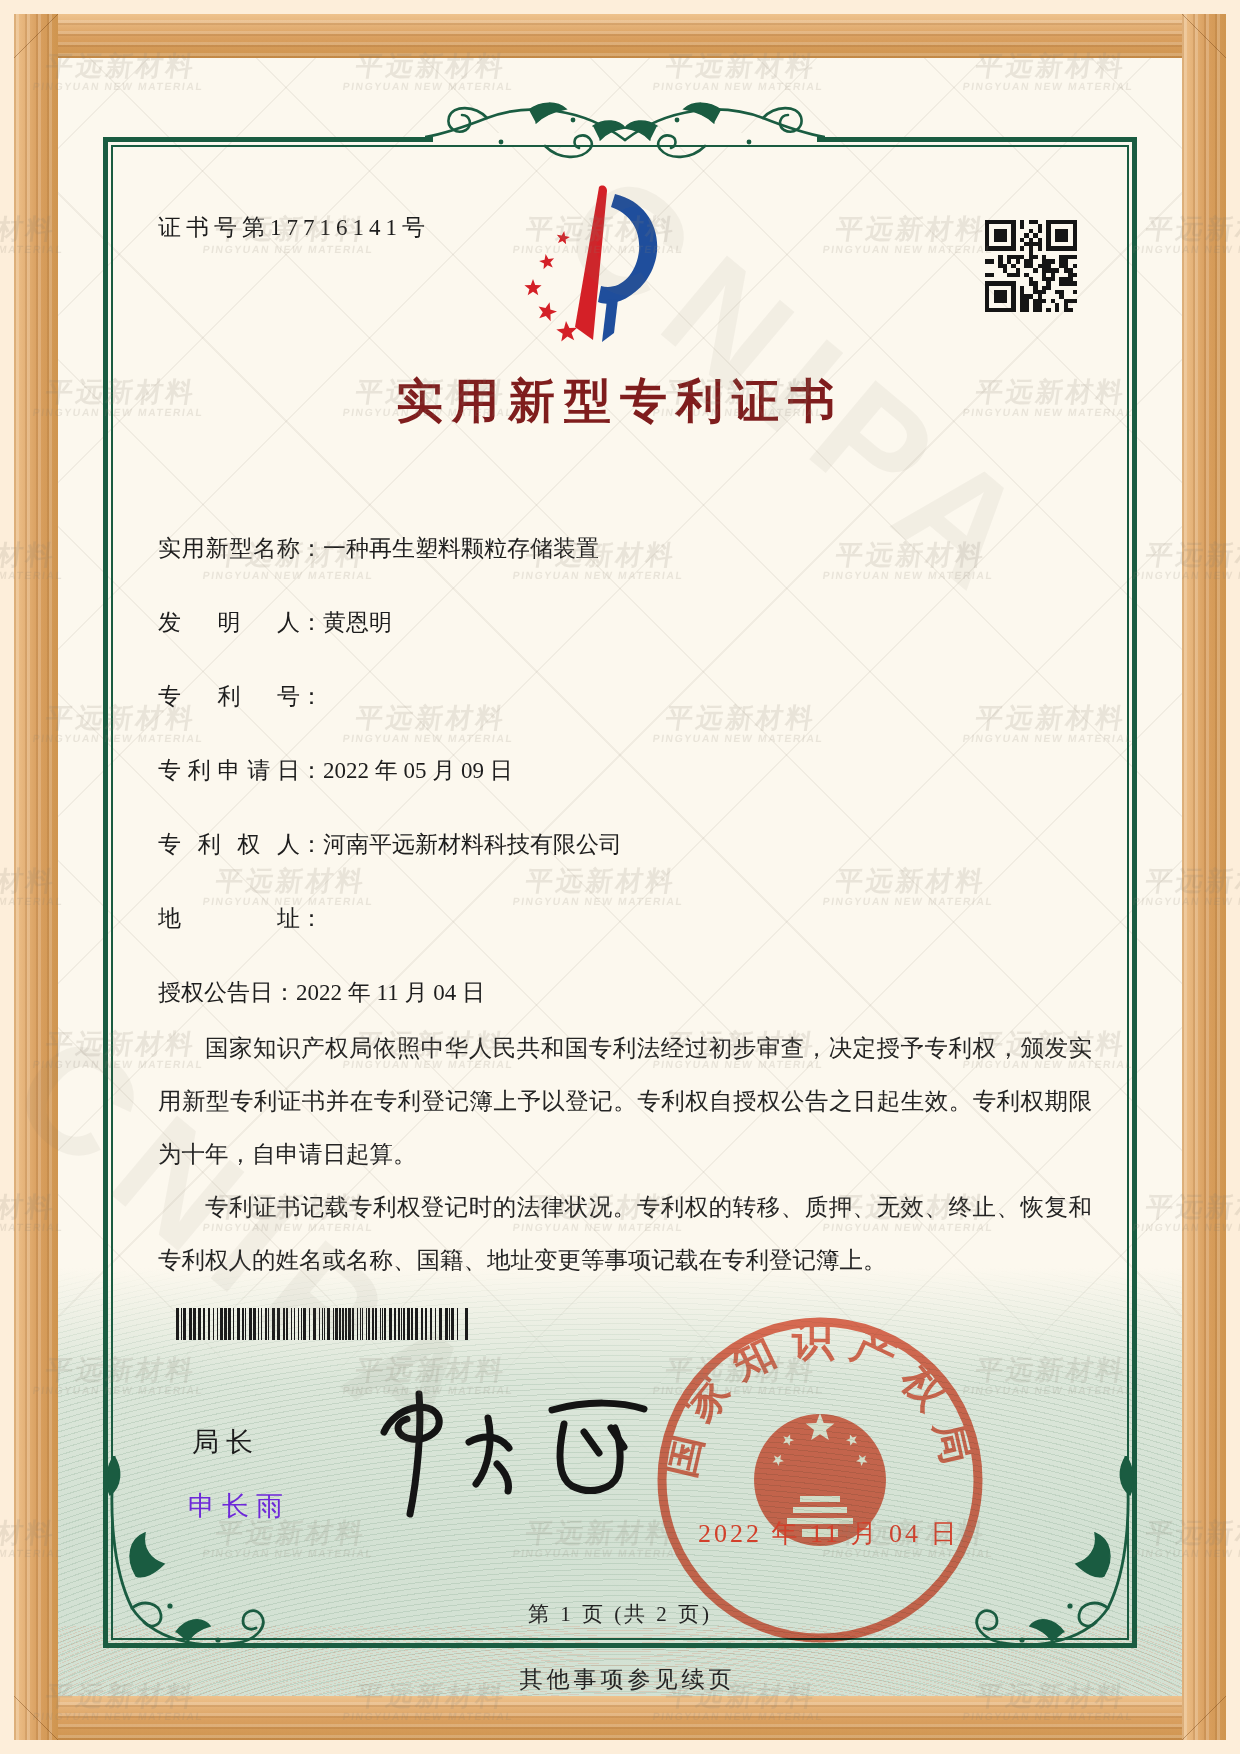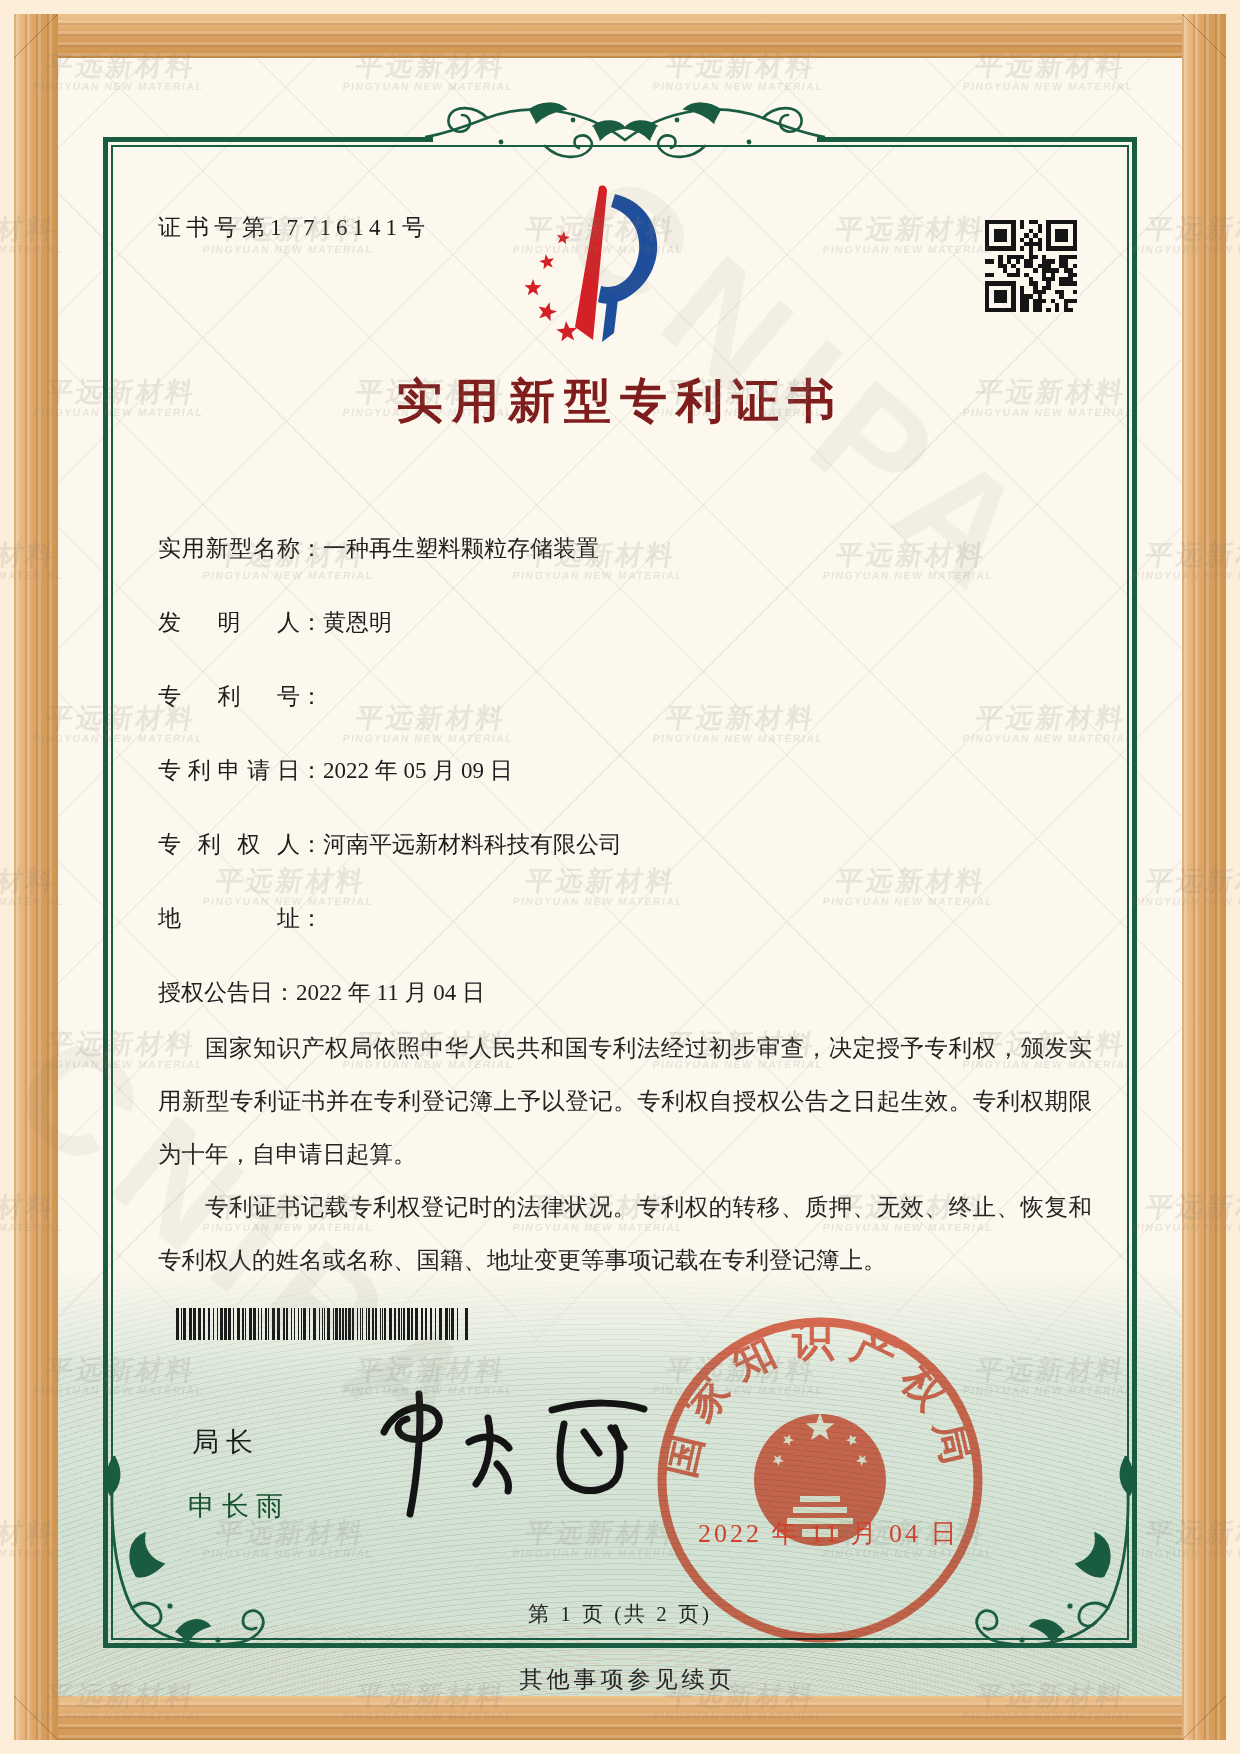--- a/index.html
+++ b/index.html
@@ -62,21 +62,21 @@
   .content{left:158px;right:148px;top:532px;font-size:23px;color:#1d1d1d;}
   .frow{display:flex;height:34px;line-height:34px;margin-bottom:40px;}
   .frow .lbl{width:142px;flex:0 0 142px;text-align:justify;text-align-last:justify;}
   .frow .val{flex:1;line-height:33px;}
   .grant-row{display:flex;height:34px;line-height:34px;margin-bottom:0;}
   .grant-row .g2{margin-left:88px;}
   .paras{margin-top:12px;}
   .paras p{margin:0;text-indent:2em;font-size:23.5px;line-height:53px;text-align:justify;color:#242424;}
   .barcode{left:176px;top:1308px;width:292px;height:32px;}
   .sig-title{left:192px;top:1424px;font-size:27px;letter-spacing:7px;font-family:"Liberation Sans","DejaVu Sans",sans-serif;color:#1c1c1c;}
-  .sig-name{left:188px;top:1488px;font-size:27px;letter-spacing:7px;font-family:Liberation Serif, serif;color:#14532d;}
+  .sig-name{left:188px;top:1488px;font-size:27px;letter-spacing:7px;font-family:Liberation Serif, serif;color:#6d28d9;}
   .signature{left:356px;top:1378px;width:310px;height:150px;}
   .seal{left:650px;top:1310px;width:340px;height:340px;opacity:.85;mix-blend-mode:multiply;z-index:7;}
   .seal-date{left:698px;top:1516px;font-size:26px;letter-spacing:3px;color:var(--seal-date);z-index:8;}
   .page-info{left:0;right:0;top:1600px;text-align:center;font-size:21px;letter-spacing:3px;color:#242424;}
   .footer-note{left:0;right:0;top:1664px;text-align:center;font-size:23px;letter-spacing:4px;color:#242424;z-index:6;padding-left:15px;}
   
   .wm-layer{position:absolute;inset:0;z-index:9;pointer-events:none;overflow:hidden;}
   .wm{position:absolute;width:300px;text-align:center;color:#8a8172;opacity:.16;transform:skewX(-8deg);
       font-family:"Liberation Sans","DejaVu Sans",sans-serif;}
   .wm .l1{font-size:27px;font-weight:bold;letter-spacing:3px;line-height:28px;}

